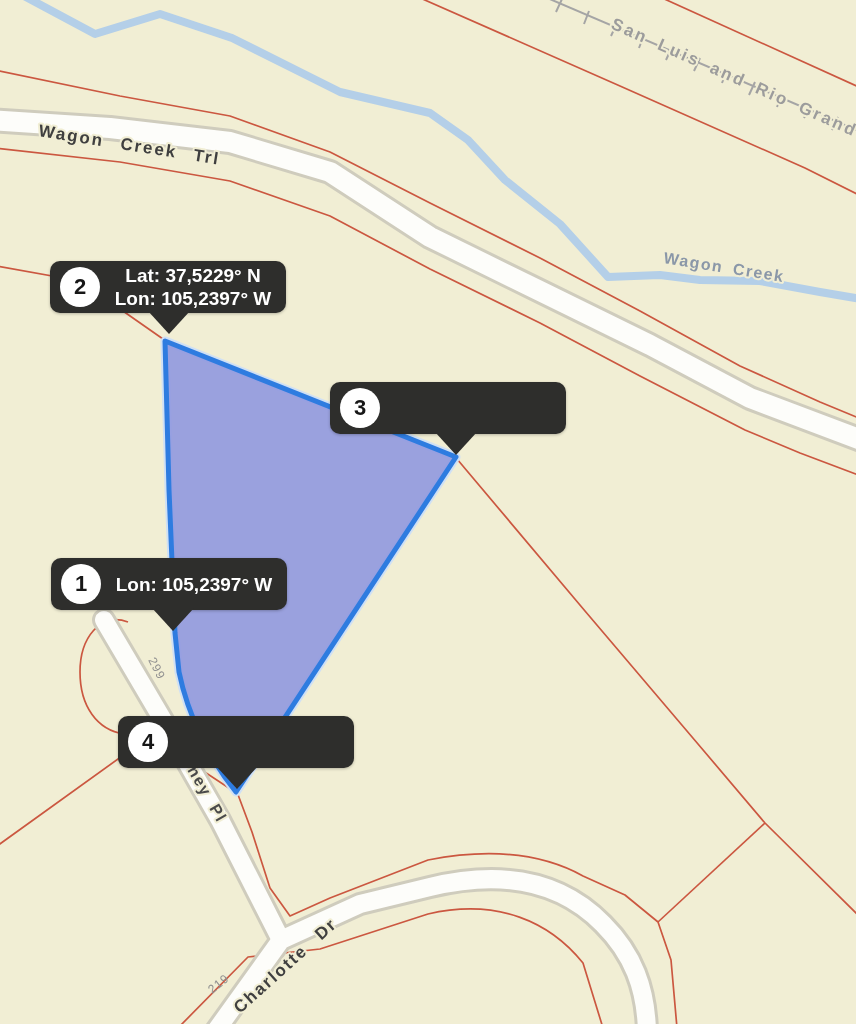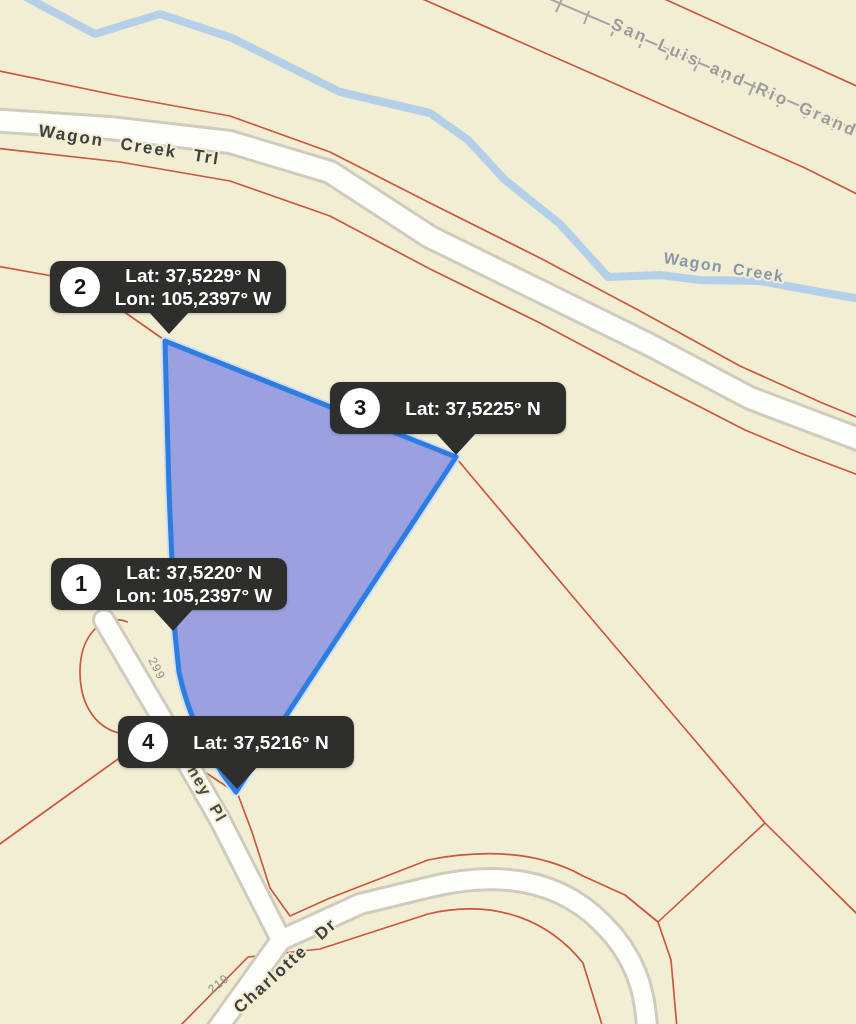--- a/index.html
+++ b/index.html
@@ -96,39 +96,36 @@
       <div>Lon: 105,2397° W</div>
     </div>
     <div class="tip-tail" style="left:98px;"></div>
   </div>
 
   <div class="tip" style="left:330px;top:382px;">
     <div class="tip-badge">
       <span>3</span>
     </div>
     <div class="tip-text">
-      <div>Lat: 37,5225° N</div>
     </div>
     <div class="tip-tail" style="left:105px;"></div>
   </div>
 
   <div class="tip" style="left:51px;top:558px;">
     <div class="tip-badge">
       <span>1</span>
     </div>
     <div class="tip-text">
-      <div>Lat: 37,5220° N</div>
       <div>Lon: 105,2397° W</div>
     </div>
     <div class="tip-tail" style="left:101px;"></div>
   </div>
 
   <div class="tip" style="left:118px;top:716px;">
     <div class="tip-badge">
       <span>4</span>
     </div>
     <div class="tip-text">
-      <div>Lat: 37,5216° N</div>
     </div>
     <div class="tip-tail" style="left:98px;"></div>
   </div>
 
 </div>
 
 </body></html>

